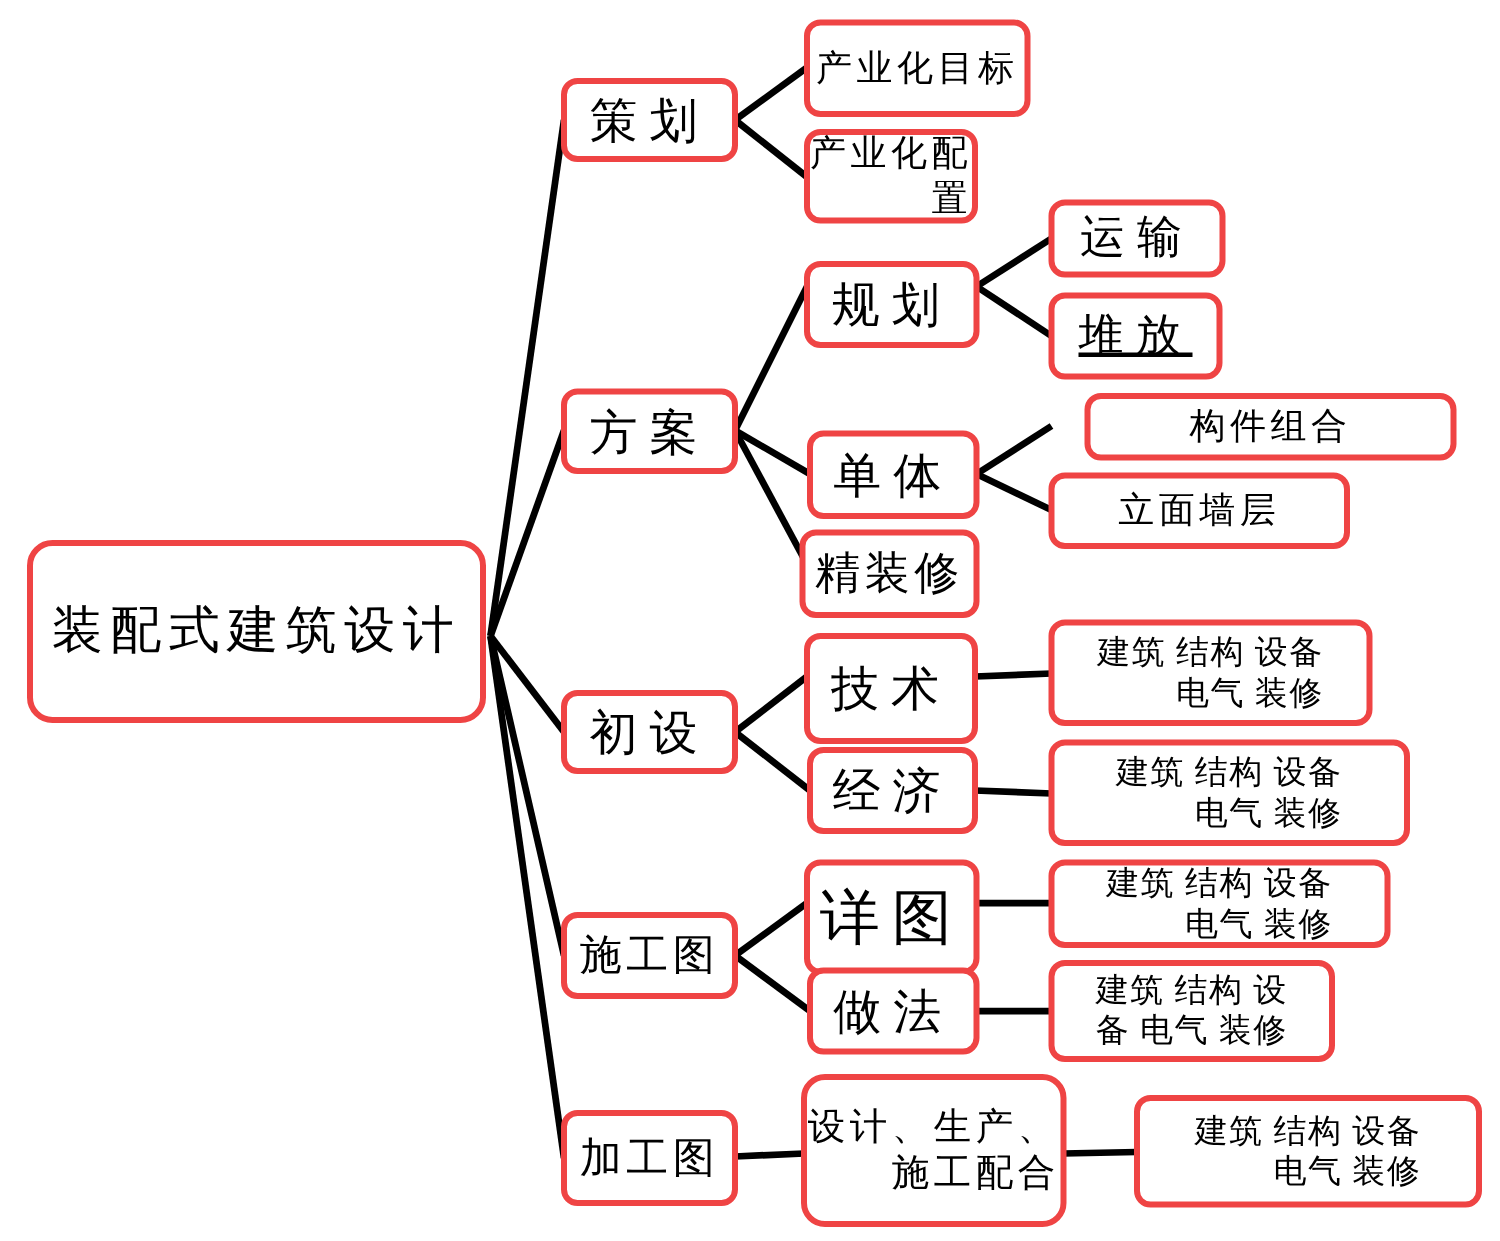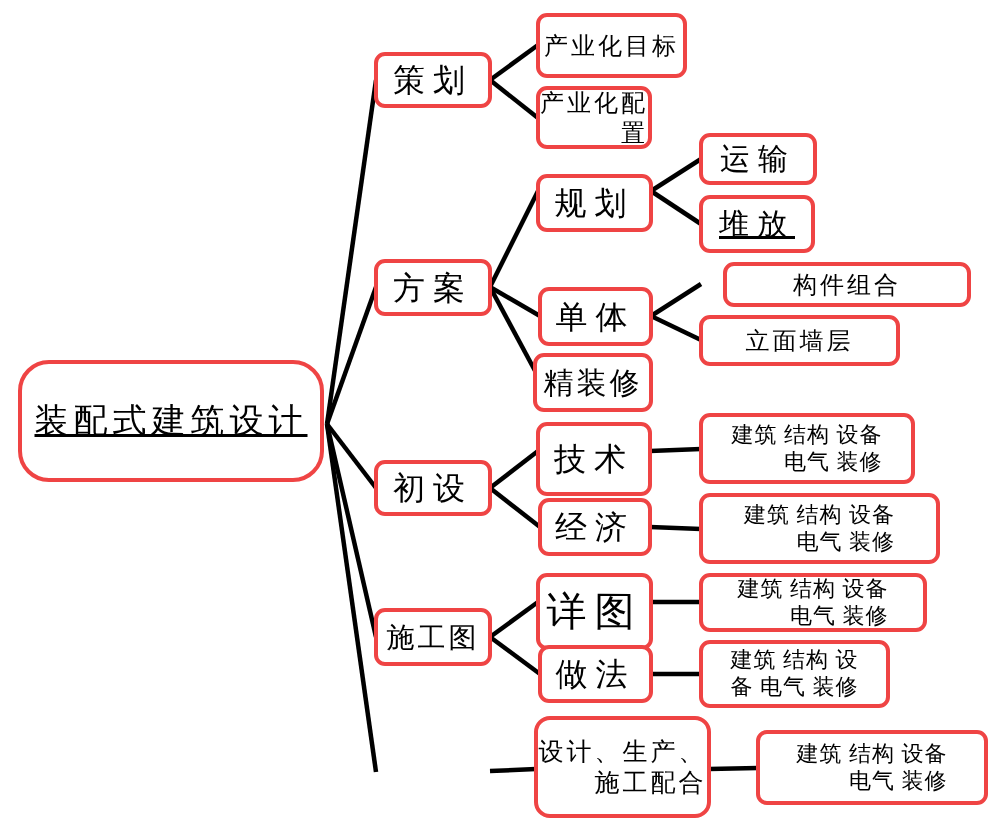--- a/index.html
+++ b/index.html
@@ -32,21 +32,21 @@
     border: 4px solid #ef4444;
     border-radius: 11px;
     background: #ffffff;
     display: flex;
     align-items: center;
     justify-content: center;
     text-align: right;
     white-space: pre-line;
     line-height: 1.25;
   }
-  .node.root   { border-radius: 31px; letter-spacing: 5px; text-decoration: underline; }
+  .node.root   { border-radius: 17px; letter-spacing: 5px; }
   .node.big2   { letter-spacing: 8px; }   
   .node.mid    { letter-spacing: 3px; }
   .node.leaf   { letter-spacing: 1px; line-height: 1.22; }
   .node.soft   { border-radius: 16px; }
 </style>
 </head>
 <body>
 
 <div class="canvas">
 
@@ -111,18 +111,19 @@
 电气 装修</div>
 
   <div class="node mid" style="left:374px; top:608px; width:118px; height:58px; font-size:28px;">施工图</div>
   <div class="node big2" style="left:536px; top:573px; width:117px; height:77px; font-size:40px;">详图</div>
   <div class="node leaf" style="left:699px; top:573px; width:228px; height:59px; font-size:22px;">建筑 结构 设备
 电气 装修</div>
   <div class="node big2" style="left:538px; top:645px; width:115px; height:58px; font-size:32px;">做法</div>
   <div class="node leaf" style="left:699px; top:640px; width:191px; height:68px; font-size:22px;">建筑 结构 设
 备 电气 装修</div>
 
+  <div class="node mid" style="left:374px; top:740px; width:118px; height:64px; font-size:28px;">加工图</div>
   <div class="node mid soft" style="left:534px; top:716px; width:177px; height:102px; font-size:25px;">设计、生产、
 施工配合</div>
   <div class="node leaf" style="left:756px; top:730px; width:232px; height:75px; font-size:22px;">建筑 结构 设备
 电气 装修</div>
 
 </div>
 
 </body></html>

